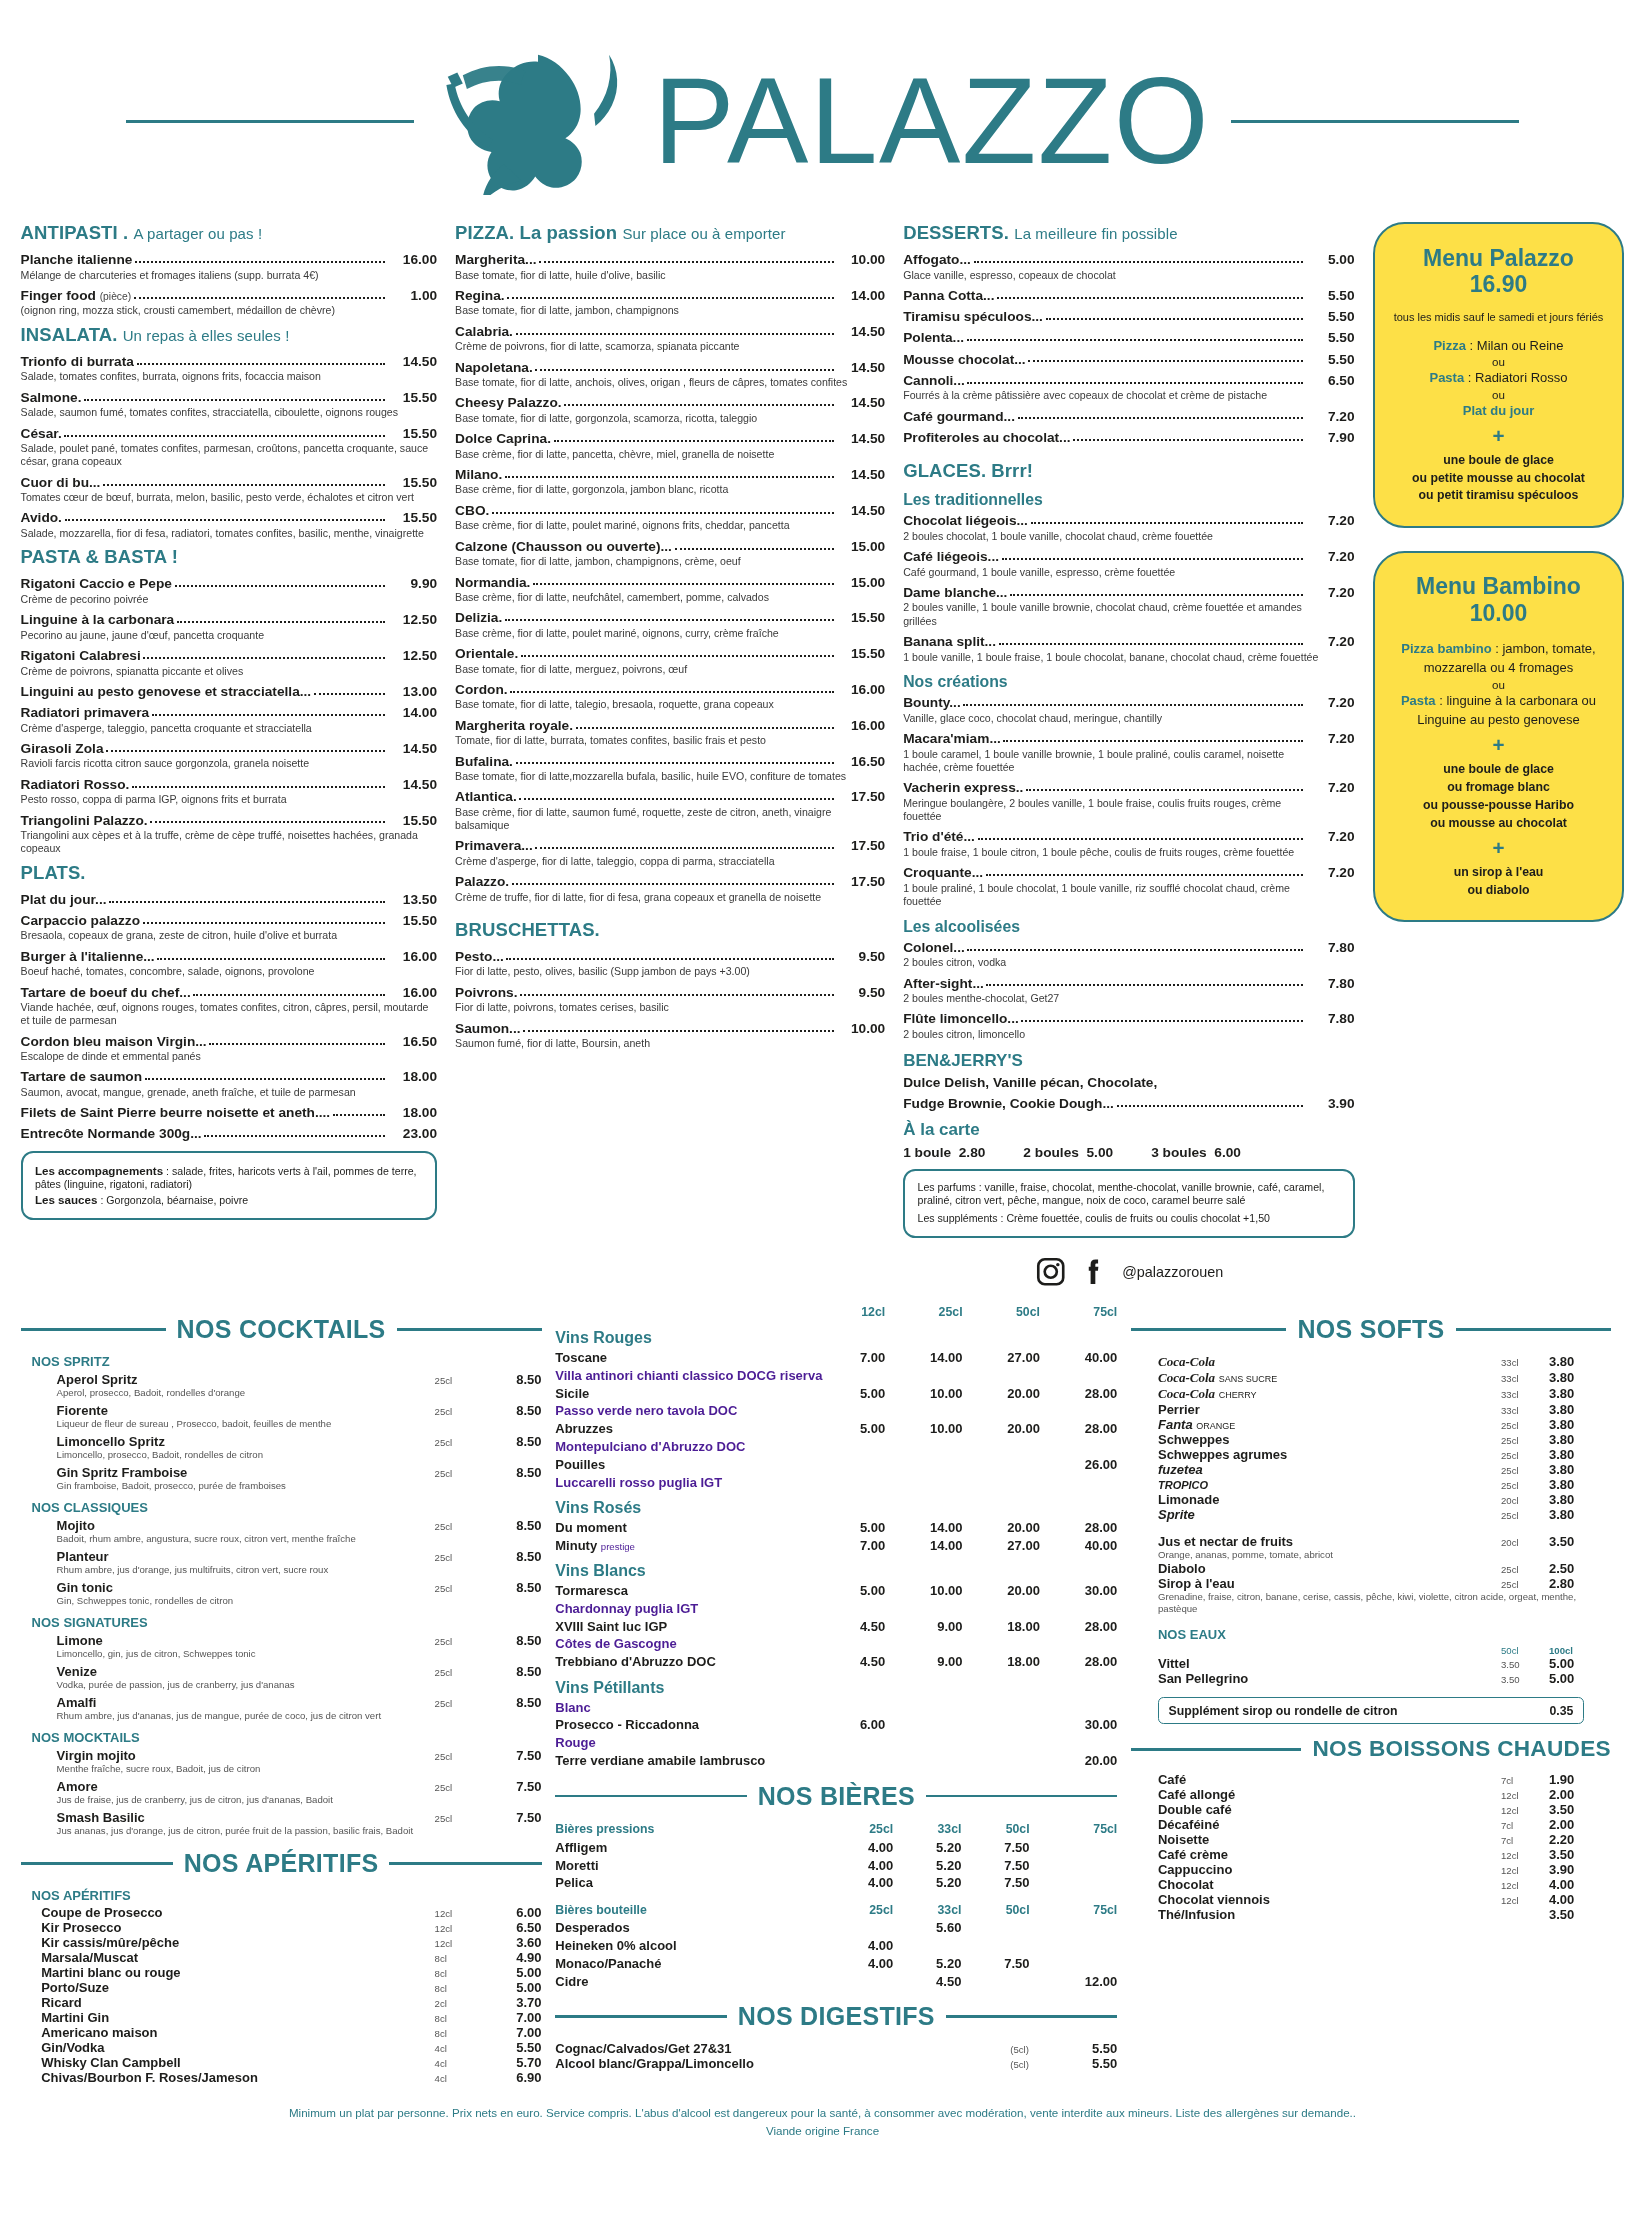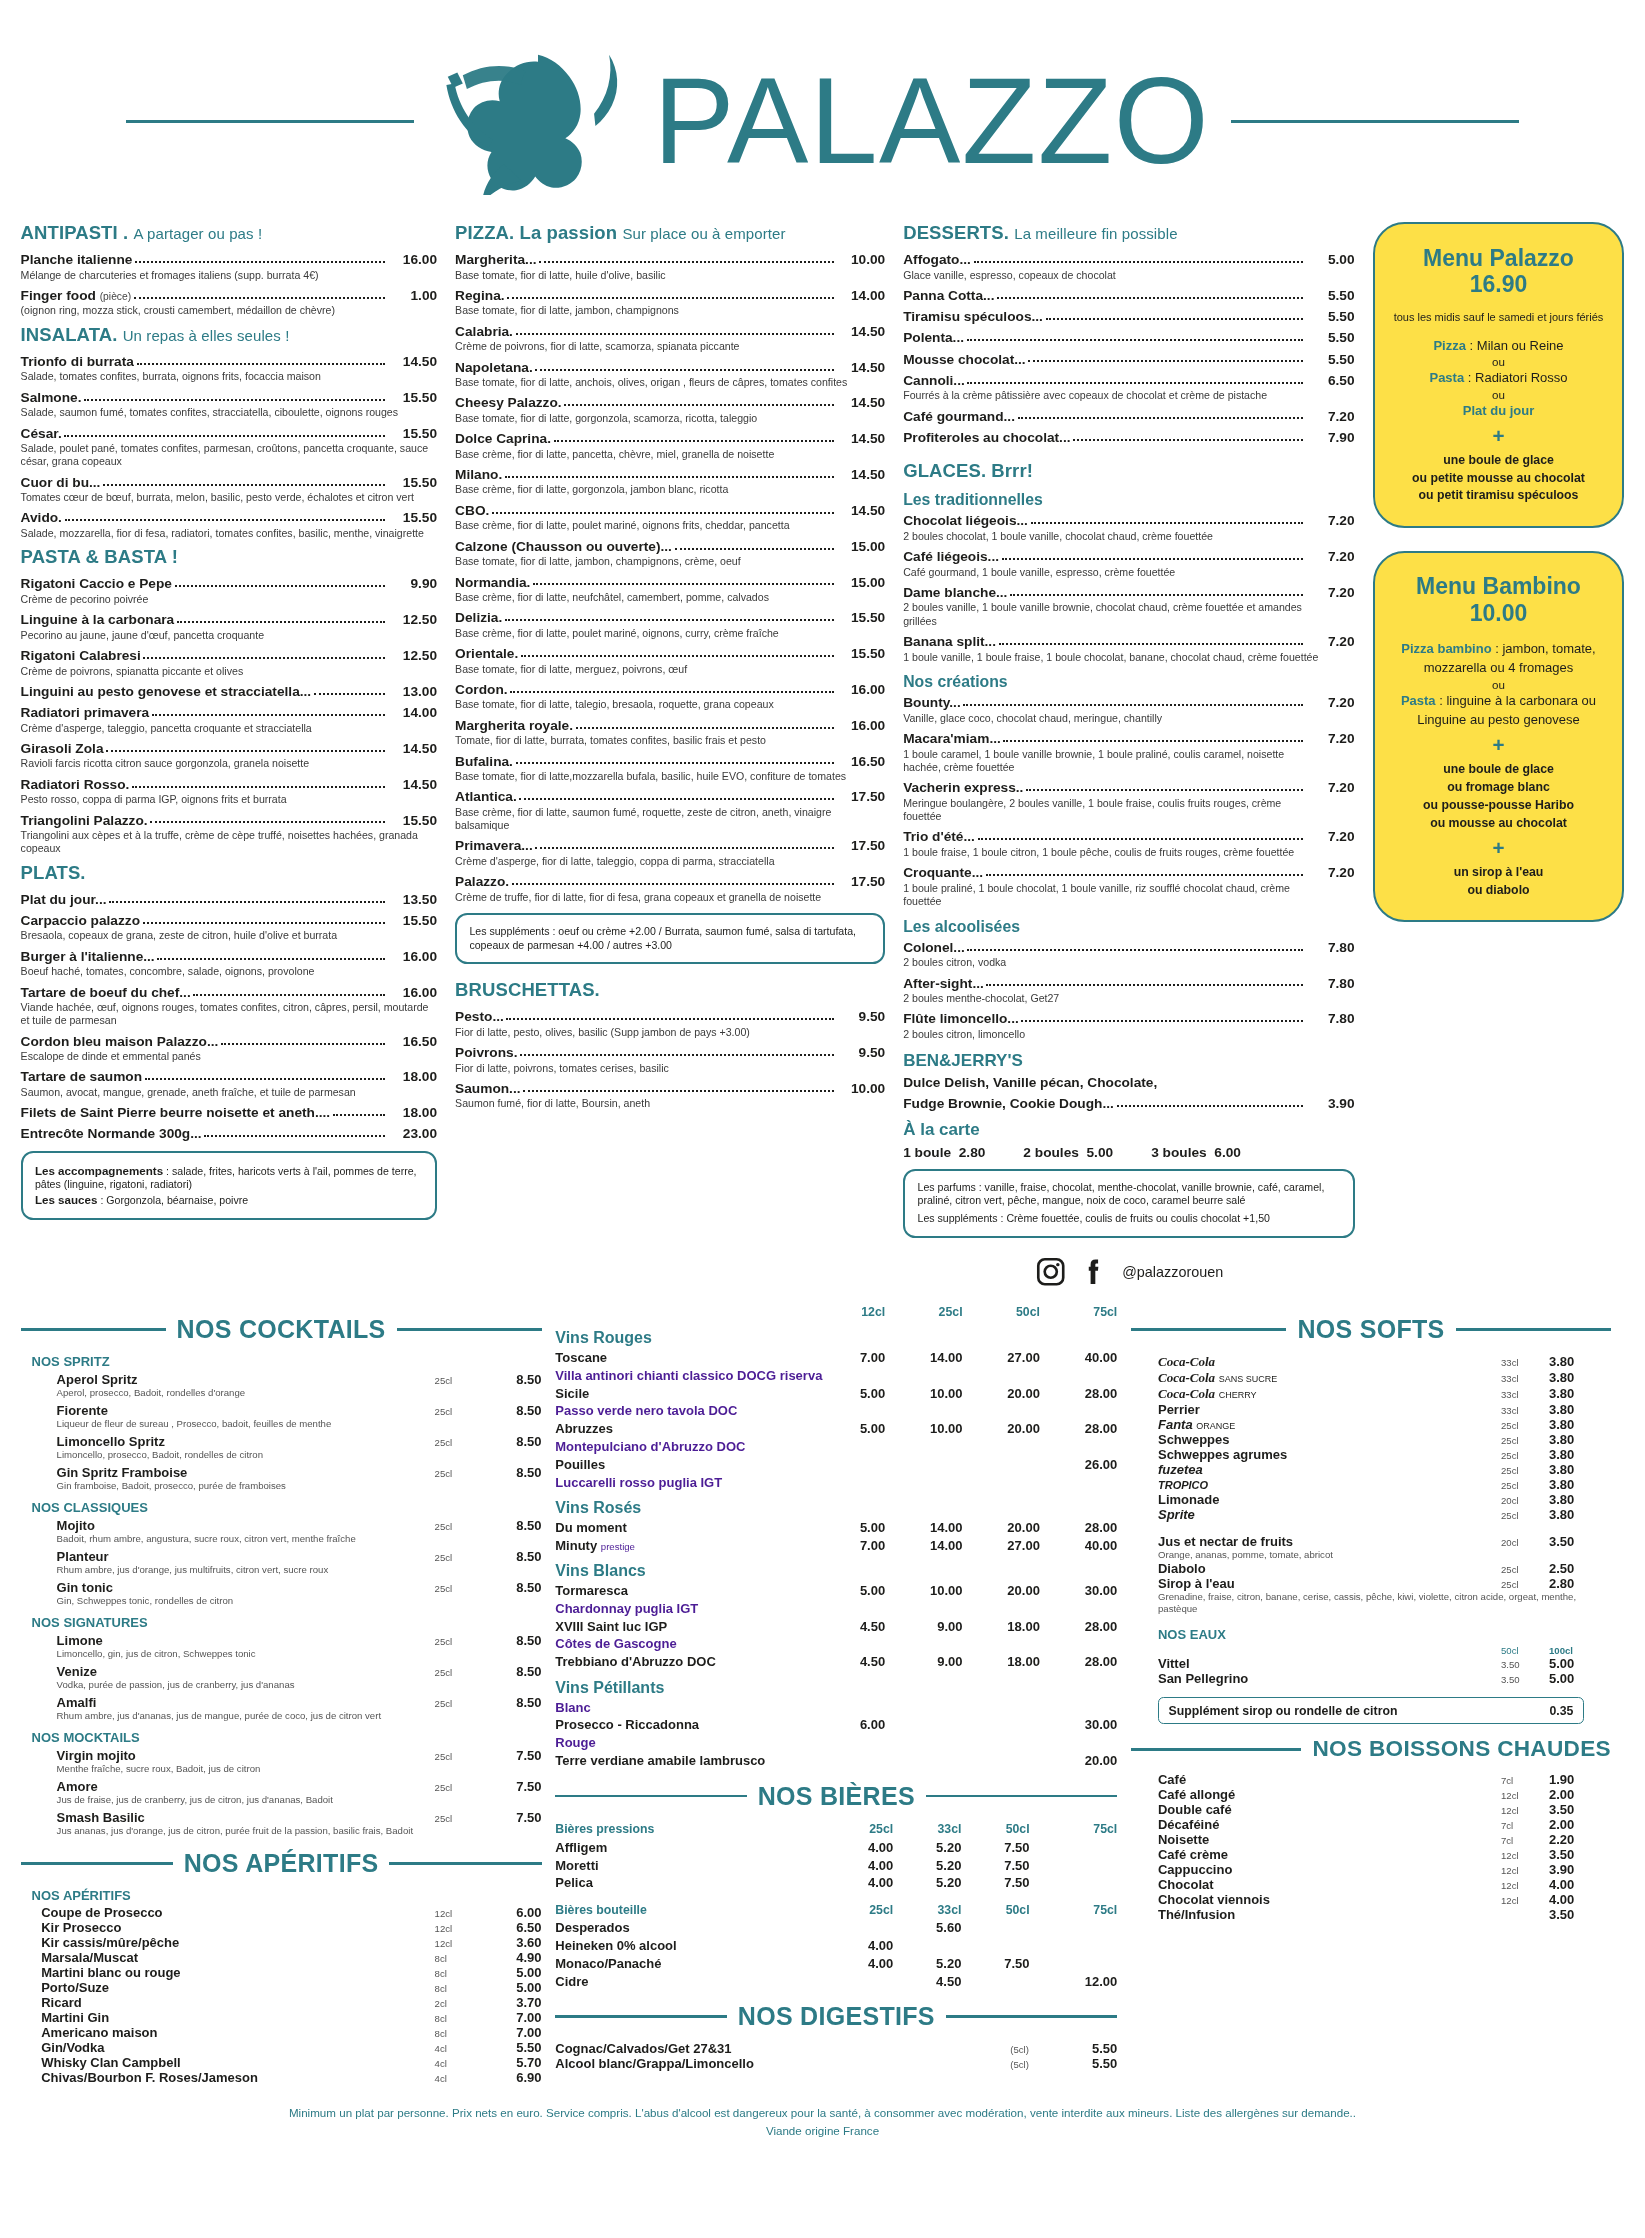--- a/index.html
+++ b/index.html
@@ -292,21 +292,21 @@
       <div class="item">
           <div class="line">
             <span class="nm">Tartare de boeuf du chef...</span>
             <span class="dots"></span>
             <span class="pr">16.00</span>
           </div>
           <div class="desc">Viande hachée, œuf, oignons rouges, tomates confites, citron, câpres, persil, moutarde et tuile de parmesan</div>
         </div>
       <div class="item">
           <div class="line">
-            <span class="nm">Cordon bleu maison Palazzo...</span>
+            <span class="nm">Cordon bleu maison Virgin...</span>
             <span class="dots"></span>
             <span class="pr">16.50</span>
           </div>
           <div class="desc">Escalope de dinde et emmental panés</div>
         </div>
       <div class="item">
           <div class="line">
             <span class="nm">Tartare de saumon</span>
             <span class="dots"></span>
             <span class="pr">18.00</span>
@@ -476,21 +476,20 @@
         </div>
       <div class="item">
           <div class="line">
             <span class="nm">Palazzo.</span>
             <span class="dots"></span>
             <span class="pr">17.50</span>
           </div>
           <div class="desc">Crème de truffe, fior di latte, fior di fesa, grana copeaux et granella de noisette</div>
         </div>
 
-      <div class="boxed">Les suppléments : oeuf ou crème +2.00 / Burrata, saumon fumé, salsa di tartufata, copeaux de parmesan +4.00 / autres +3.00</div>
 
       <h2 class="sec" style="margin-top:15px">BRUSCHETTAS.</h2>
       <div class="item">
           <div class="line">
             <span class="nm">Pesto...</span>
             <span class="dots"></span>
             <span class="pr">9.50</span>
           </div>
           <div class="desc">Fior di latte, pesto, olives, basilic (Supp jambon de pays +3.00)</div>
         </div>

